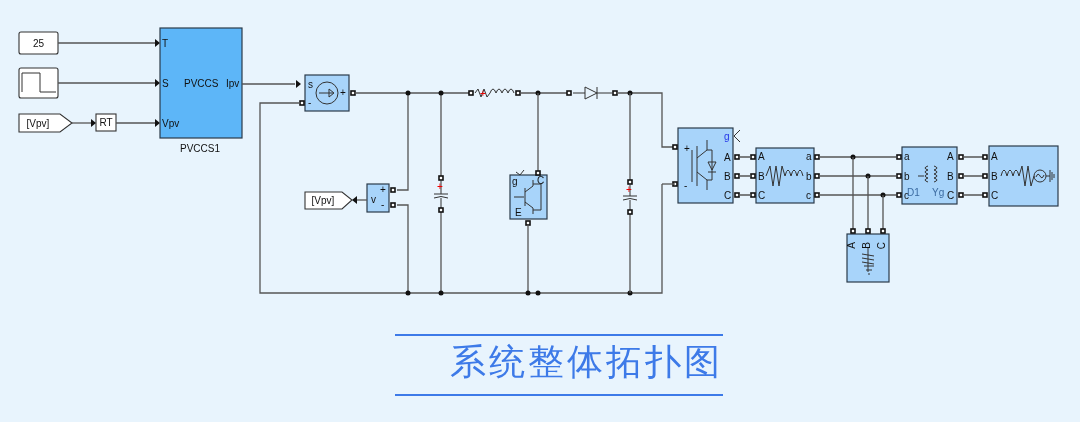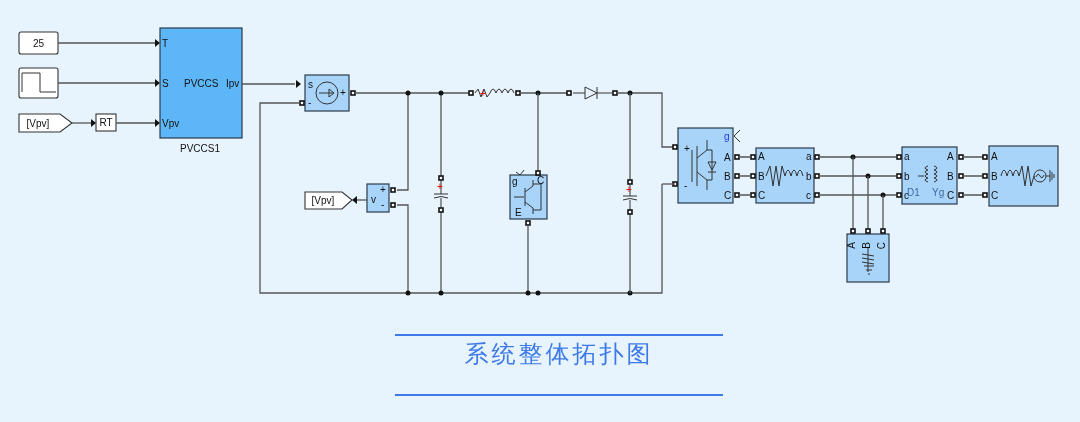--- a/index.html
+++ b/index.html
@@ -9,22 +9,22 @@
   .wire { stroke:#555; stroke-width:1.3; fill:none; }
   .blk { fill:#a8d4fa; stroke:#2a3a4a; stroke-width:1.2; }
   .blk-main { fill:#5db6f8; stroke:#2a3a4a; stroke-width:1.2; }
   .white { fill:#ffffff; stroke:#333; stroke-width:1.1; }
   .port { fill:#fff; stroke:#111; stroke-width:1.6; }
   .dot { fill:#111; }
   .lbl { font-family:"Liberation Sans", sans-serif; font-size:10px; fill:#111; }
   .sym { stroke:#333; stroke-width:1; fill:none; }
   .red { fill:#e00; font-size:10px; font-family:"Liberation Sans", sans-serif; }
   .title-line { position:absolute; left:395px; width:328px; height:1.5px; background:#3d7ae8; }
-  .title { position:absolute; left:395px; width:328px; top:338px; text-align:center;
-           font-family:Liberation Serif, serif; font-size:24px; color:#3d7ae8; letter-spacing:3px; }
+  .title { position:absolute; left:395px; width:328px; top:338px; text-align:right;
+           font-family:Liberation Serif, serif; font-size:36px; color:#3d7ae8; letter-spacing:3px; }
 </style>
 </head>
 <body>
 
 <svg width="1080" height="422">
 
   <g>
     <rect class="white" x="19" y="32" width="39" height="22" rx="2"></rect>
     <text class="lbl" x="38.5" y="47" text-anchor="middle">25</text>
   </g>

